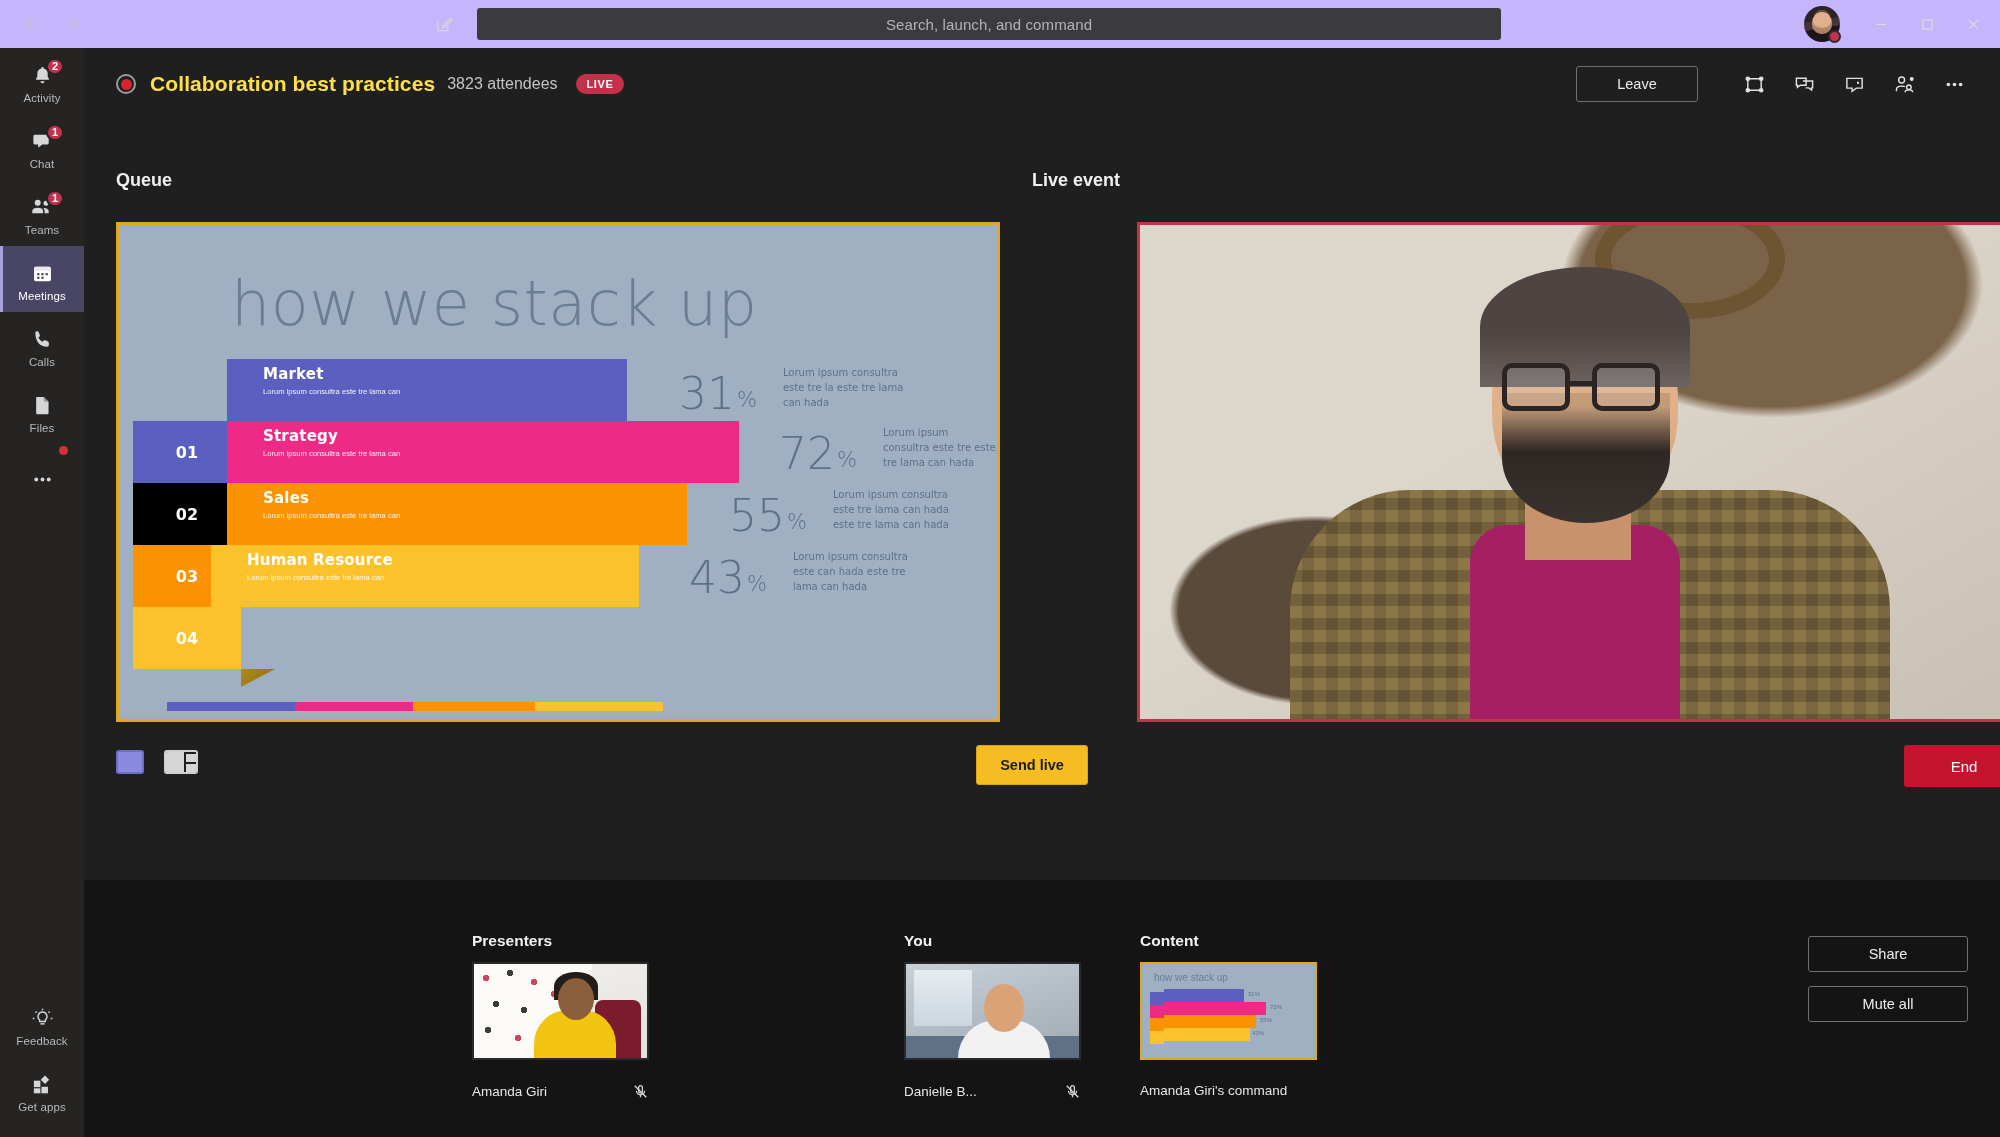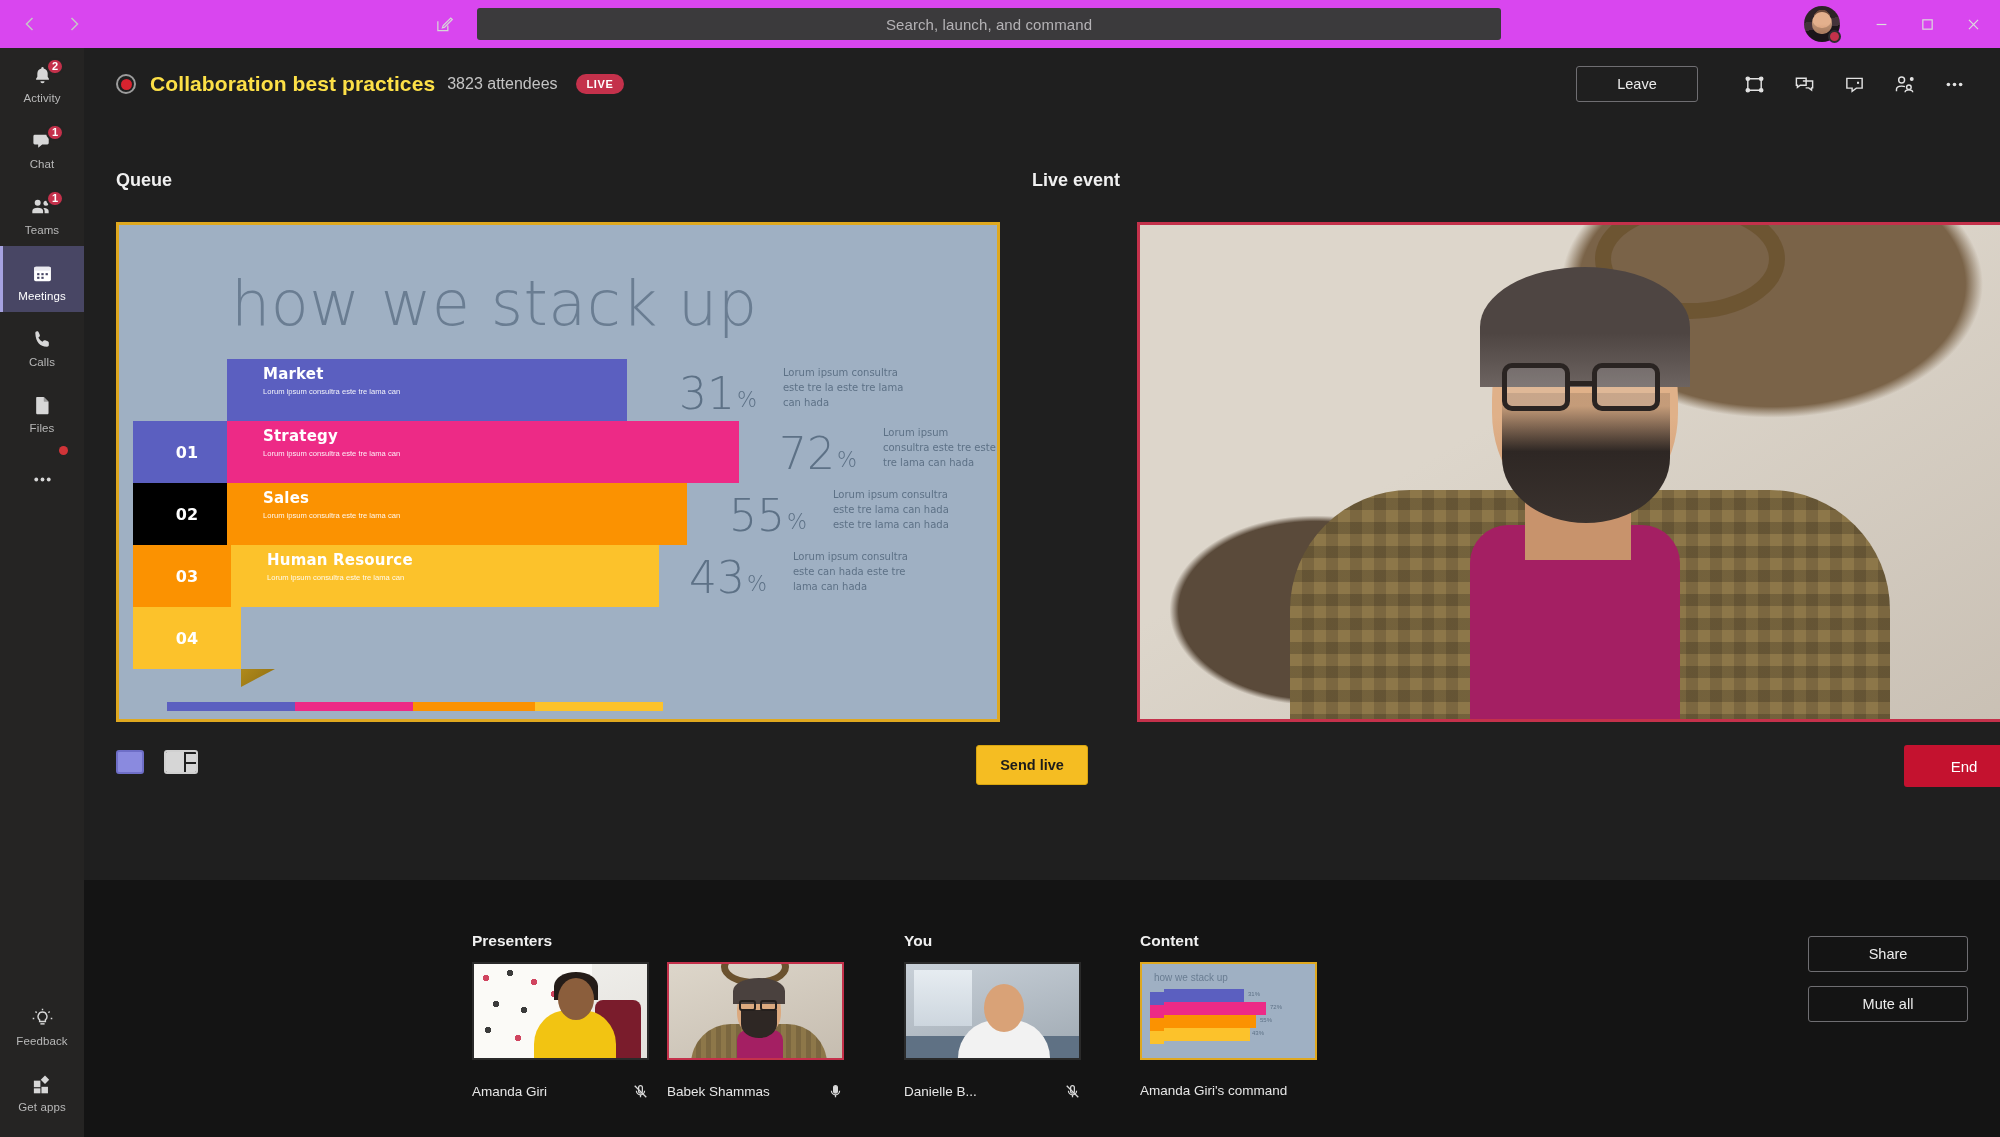--- a/index.html
+++ b/index.html
@@ -13,21 +13,21 @@
     position: absolute;
     left: 0; top: 0;
     width: 2000px; height: 1137px;
     background: #1f1f1f;
   }
 
   
   .titlebar {
     position: absolute; left: 0; top: 0;
     width: 2000px; height: 48px;
-    background: #d946ef;
+    background: #c4b5fd;
     display: flex; align-items: center;
   }
   .nav-arrows { display: flex; align-items: center; margin-left: 8px; }
   .nav-arrow {
     width: 44px; height: 34px;
     display: flex; align-items: center; justify-content: center;
     color: #c6c6c6;
     cursor: pointer;
   }
   .nav-arrow svg { display: block; }
@@ -633,21 +633,21 @@
           <p>Lorum ipsum consultra este tre lama can</p>
         </div>
         <div class="bar" style="left:108px; top:196px; width:512px; background:#ed2a86;">
           <h4>Strategy</h4>
           <p>Lorum ipsum consultra este tre lama can</p>
         </div>
         <div class="bar" style="left:108px; top:258px; width:460px; background:#fb9201;">
           <h4>Sales</h4>
           <p>Lorum ipsum consultra este tre lama can</p>
         </div>
-        <div class="bar" style="left:112px; top:320px; width:428px; background:#fcc22b;">
+        <div class="bar" style="left:92px; top:320px; width:428px; background:#fcc22b;">
           <h4>Human Resource</h4>
           <p>Lorum ipsum consultra este tre lama can</p>
         </div>
 
         <div class="pct" style="left:560px; top:140px;">
           <span class="n">31</span>
           <span class="s">%</span>
           <span class="blurb">Lorum ipsum consultra este tre la este tre lama can hada</span>
         </div>
         <div class="pct" style="left:660px; top:200px;">
@@ -726,44 +726,20 @@
             <span class="mic">
               <svg width="17" height="17" viewBox="0 0 20 20" fill="none" stroke="currentColor" stroke-width="1.5">
                   <path d="M10 3.2a2.2 2.2 0 012.2 2.2v4.2a2.2 2.2 0 01-4.4 0V5.4A2.2 2.2 0 0110 3.2z"></path>
                   <path d="M5.2 9.1a4.8 4.8 0 009.6 0"></path>
                   <path d="M10 14v2.8"></path>
                   <path d="M3.2 3.2L16.8 16.8"></path>
                 </svg>
             </span>
           </div>
         </div>
-        <div class="thumb-item">
-          <div class="thumb sel">
-            <div class="t-babek">
-                <div class="hoop"></div>
-                <div class="torso"></div>
-                <div class="shirt"></div>
-                <div class="head"></div>
-                <div class="beard"></div>
-                <div class="hair"></div>
-                <div class="gl l"></div>
-                <div class="gl r"></div>
-              </div>
-          </div>
-          <div class="thumb-cap">
-            <span class="thumb-name">Babek Shammas</span>
-            <span class="mic">
-              <svg width="17" height="17" viewBox="0 0 20 20" fill="none" stroke="currentColor" stroke-width="1.5">
-                  <path d="M10 3.2a2.2 2.2 0 012.2 2.2v4.2a2.2 2.2 0 01-4.4 0V5.4A2.2 2.2 0 0110 3.2z" fill="currentColor"></path>
-                  <path d="M5.2 9.1a4.8 4.8 0 009.6 0"></path>
-                  <path d="M10 14v2.8"></path>
-                </svg>
-            </span>
-          </div>
-        </div>
       </div>
     </div>
 
     <div class="tray-col" style="left:820px; top:52px;">
       <div class="tray-h">You</div>
       <div class="thumbs">
         <div class="thumb-item">
           <div class="thumb">
             <div class="t-dani">
                 <div class="win"></div>

